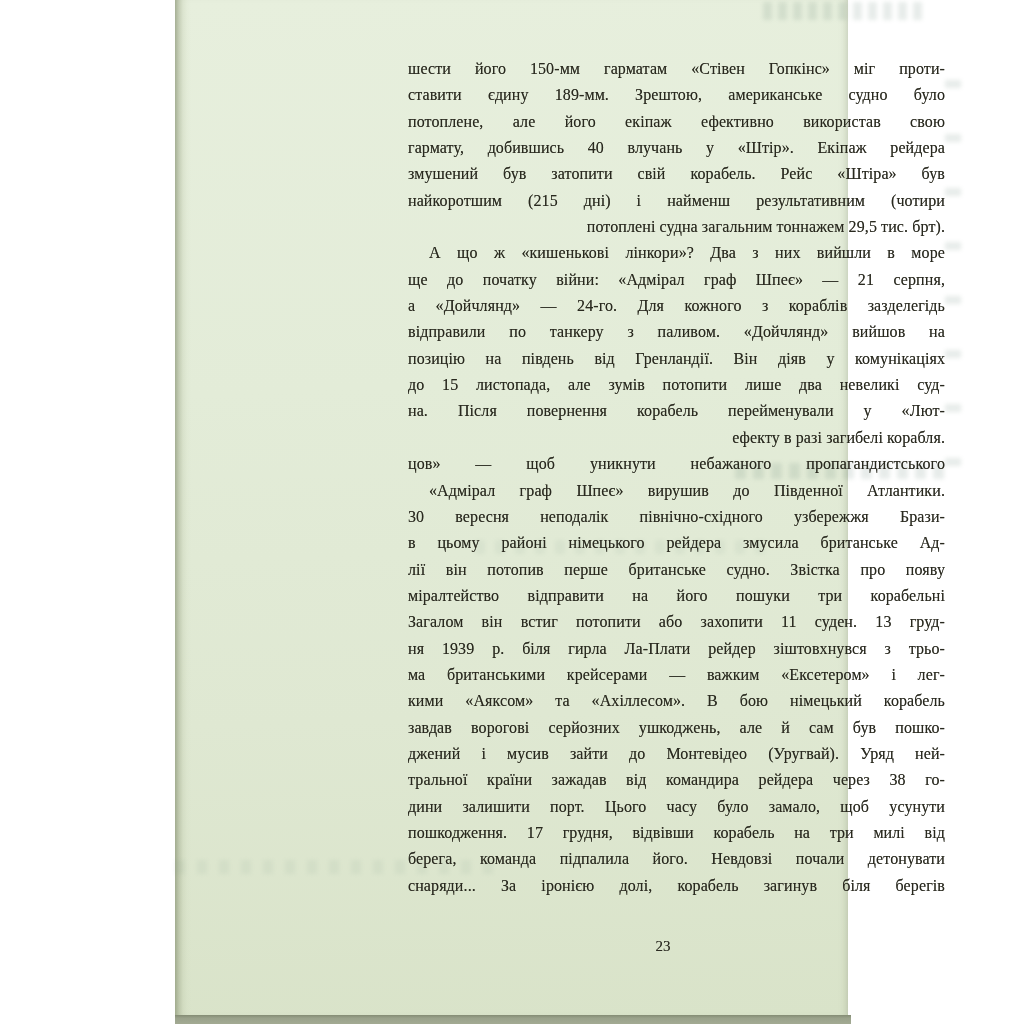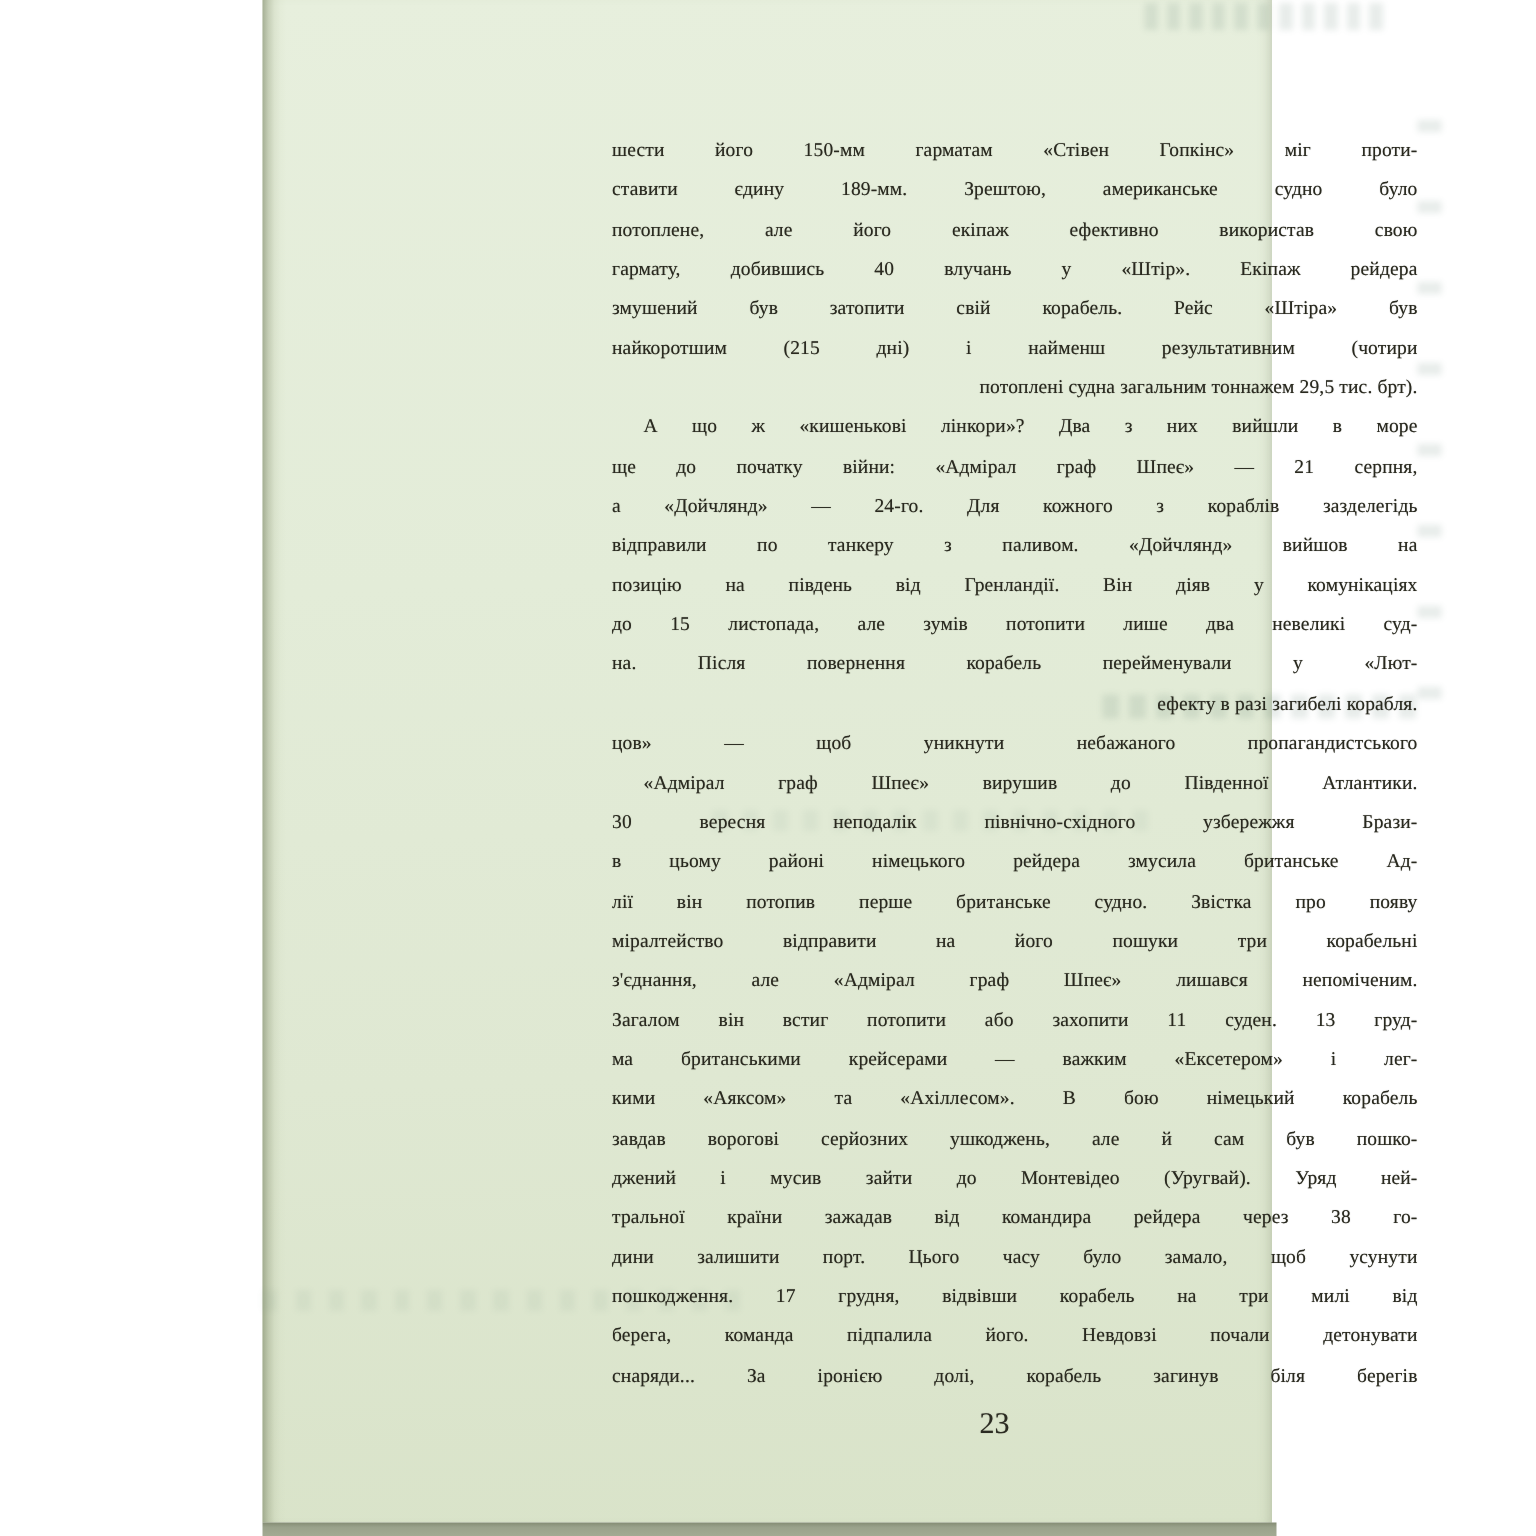--- a/index.html
+++ b/index.html
@@ -25,35 +25,35 @@
       rgba(200,210,180,0.10) 12px,
       rgba(200,210,180,0) 16px);
   }
   
   .bottom-strip{
     position:absolute;left:175px;top:1015px;width:676px;height:9px;
     background:linear-gradient(180deg,#848c74 0%,#9aa28b 35%,#a3aa93 100%);
   }
   
   .textblock{
-    position:absolute;left:233px;top:87px;width:537px;
-    font-size:13px;color:#29291f;
+    position:absolute;left:233px;top:56px;width:537px;
+    font-size:16px;color:#29291f;
     letter-spacing:0.1px;
     text-shadow:0 0 0.6px rgba(45,45,35,0.55);
   }
   .para{margin:0;padding:0;}
   .line{height:26.35px;line-height:26.35px;white-space:normal;}
   .line.just{text-align:justify;}
   .line.just::after{content:"";display:inline-block;width:100%;height:0;vertical-align:top;}
   .line.plain{text-align:right;}
   .line.indent{padding-left:21px;}
   
   .page-number{
     position:absolute;left:233px;top:938px;width:510px;
-    text-align:center;font-size:20px;color:#2b2b22;
+    text-align:center;font-size:15px;color:#2b2b22;
     text-shadow:0 0 0.6px rgba(45,45,35,0.5);
   }
   
   .bleed{position:absolute;filter:blur(2px);opacity:0.14;pointer-events:none;}
   .b1{left:588px;top:2px;width:165px;height:18px;
       background:repeating-linear-gradient(90deg,#5d7d6e 0 9px,transparent 9px 15px);}
   .b2{left:560px;top:463px;width:210px;height:16px;
       background:repeating-linear-gradient(90deg,#5d7d6e 0 11px,transparent 11px 18px);}
   .b3{left:770px;top:80px;width:16px;height:420px;
       background:repeating-linear-gradient(180deg,#5d7d6e 0 8px,transparent 8px 54px);}
@@ -92,22 +92,22 @@
           <div class="line just">на. Після повернення корабель перейменували у «Лют-</div>
           <div class="line plain">ефекту в разі загибелі корабля.</div>
           <div class="line just">цов» — щоб уникнути небажаного пропагандистського</div>
         </div>
         <div class="para">
           <div class="line just indent">«Адмірал граф Шпеє» вирушив до Південної Атлантики.</div>
           <div class="line just">30 вересня неподалік північно-східного узбережжя Брази-</div>
           <div class="line just">в цьому районі німецького рейдера змусила британське Ад-</div>
           <div class="line just">лії він потопив перше британське судно. Звістка про появу</div>
           <div class="line just">міралтейство відправити на його пошуки три корабельні</div>
-          <div class="line just">з'єднання, але «Адмірал граф Шпеє» лишався непоміченим.</div>
           <div class="line just">Загалом він встиг потопити або захопити 11 суден. 13 груд-</div>
+          <div class="line just">ня 1939 р. біля гирла Ла-Плати рейдер зіштовхнувся з трьо-</div>
           <div class="line just">ма британськими крейсерами — важким «Ексетером» і лег-</div>
           <div class="line just">кими «Аяксом» та «Ахіллесом». В бою німецький корабель</div>
           <div class="line just">завдав ворогові серйозних ушкоджень, але й сам був пошко-</div>
           <div class="line just">джений і мусив зайти до Монтевідео (Уругвай). Уряд ней-</div>
           <div class="line just">тральної країни зажадав від командира рейдера через 38 го-</div>
           <div class="line just">дини залишити порт. Цього часу було замало, щоб усунути</div>
           <div class="line just">пошкодження. 17 грудня, відвівши корабель на три милі від</div>
           <div class="line just">берега, команда підпалила його. Невдовзі почали детонувати</div>
           <div class="line just">снаряди... За іронією долі, корабель загинув біля берегів</div>
         </div>

